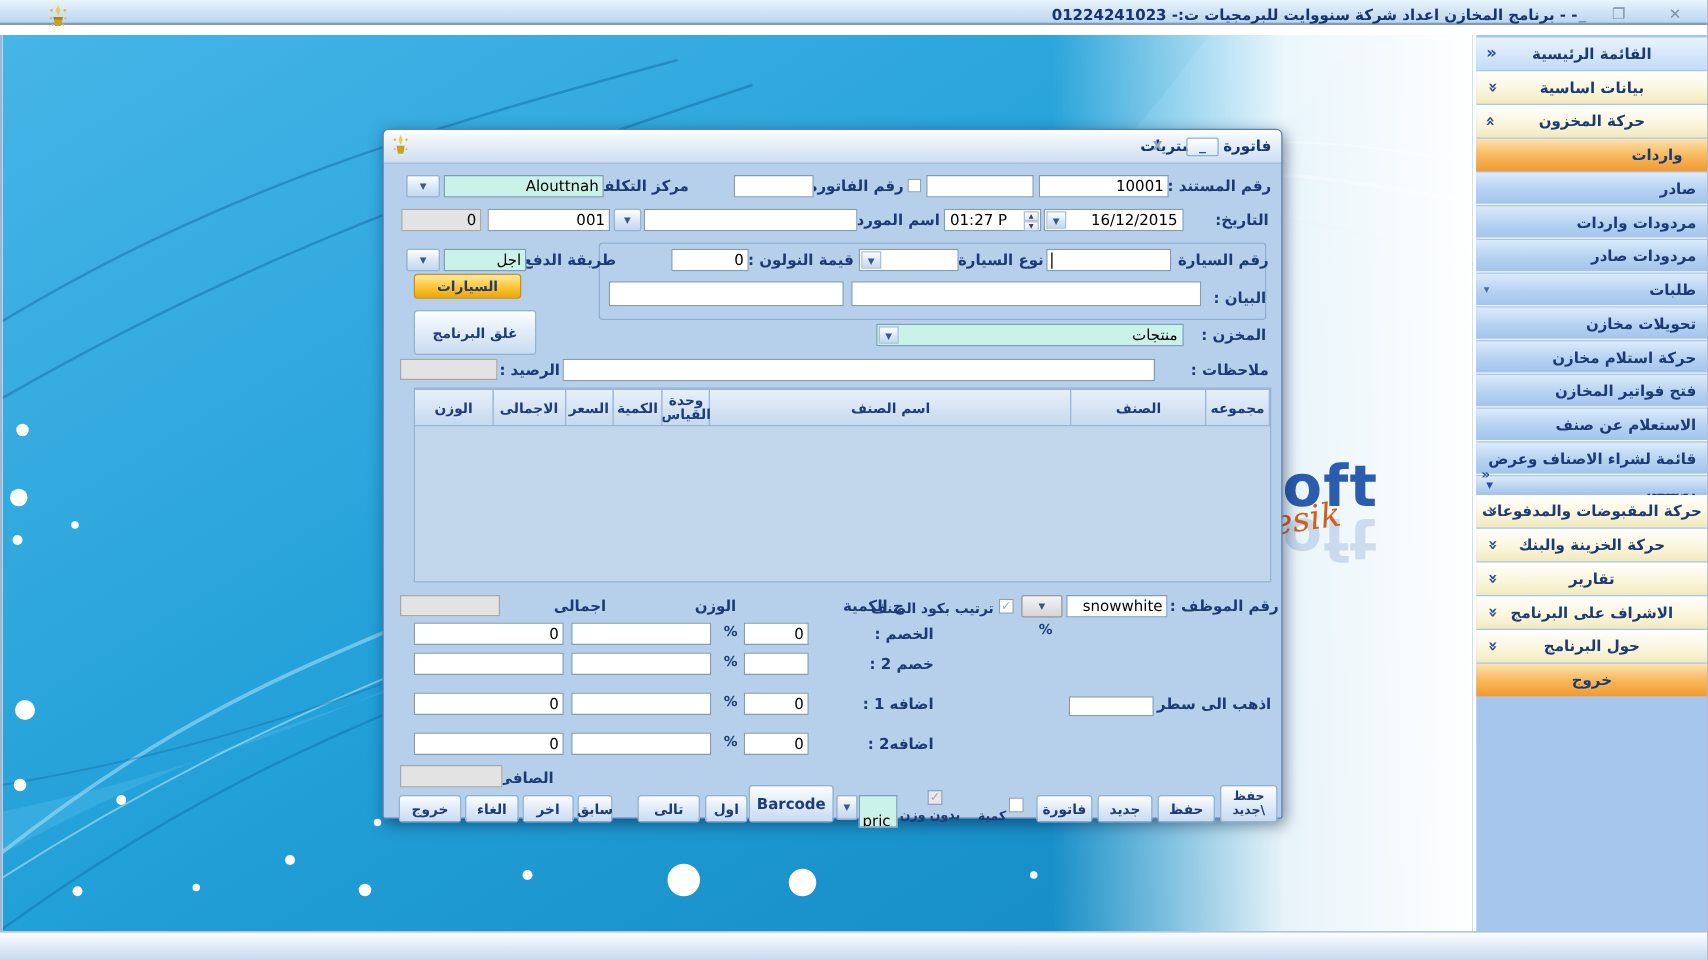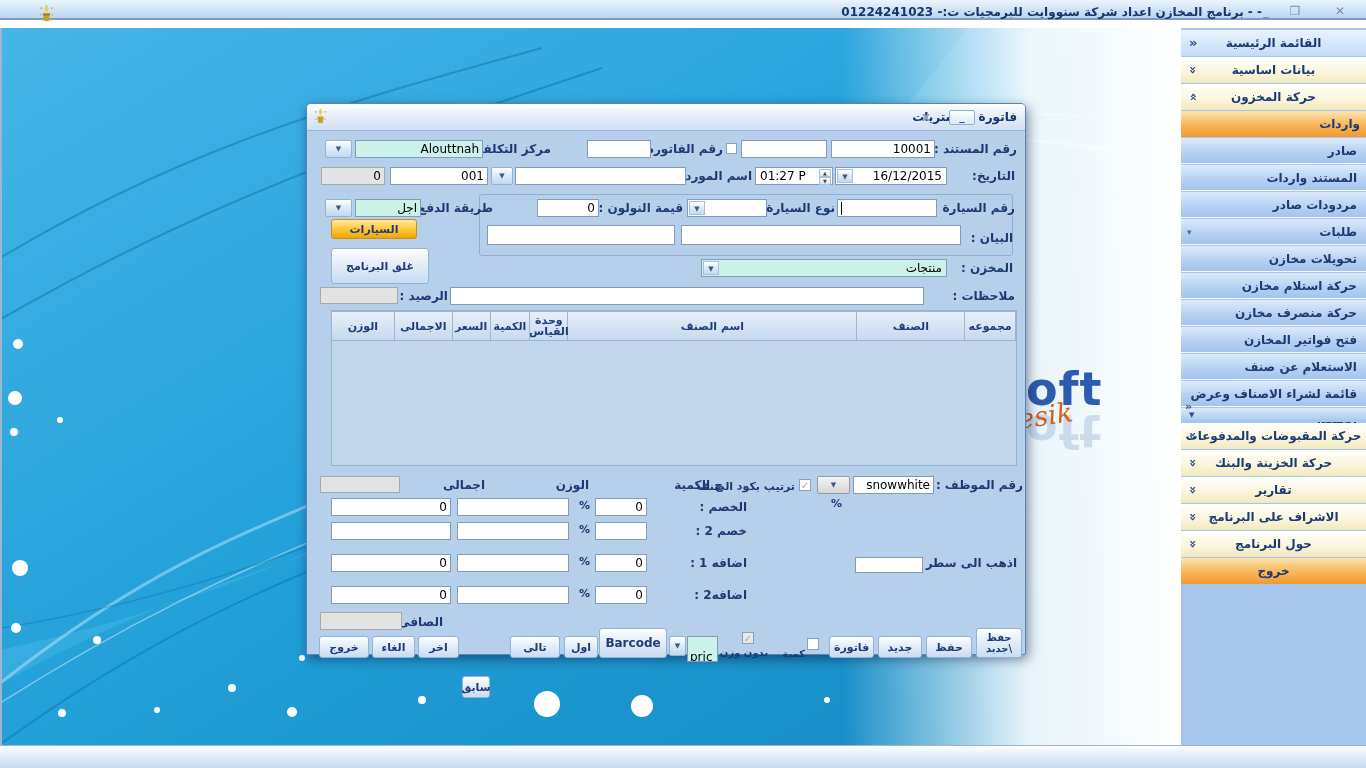--- a/index.html
+++ b/index.html
@@ -29,21 +29,21 @@
   
   .sidebar { position:absolute; left:1181px; top:28px; width:185px; height:717px;
     background:#a6c6ee; padding-top:2px; }
   .sidebar > div { position:relative; height:26px; line-height:26px; margin-bottom:1px;
     font-size:12px; font-weight:bold; color:#1c3a74; cursor:default; }
   .sb-header-blue { background:linear-gradient(#eaf3fd,#c3dcf6); text-align:center; }
   .sb-header-yellow { background:linear-gradient(#fffffe,#faf5da 60%,#f1e9bd); text-align:center; }
   .sb-item, .sb-item-dropdown { background:linear-gradient(#dcebfb,#b6d2f2 55%,#a3c4ec);
     text-align:right; padding-right:9px; border-bottom:1px solid #f2f7fd; }
   .sb-item-selected, .sb-item-exit { background:linear-gradient(#fde3b0,#f8b95e 50%,#f2992f); }
-  .sb-item-selected { text-align:right; padding-right:6px; }
+  .sb-item-selected { text-align:right; padding-right:20px; }
   .sb-item-exit { text-align:center; }
   .sb-item-overflow { height:14px !important; line-height:12px !important;
     background:linear-gradient(#dcebfb,#a3c4ec); }
   .chev { position:absolute; left:8px; top:0; color:#2a4d8f; font-size:13px; }
   .chev.down { transform:rotate(90deg); }
   .chev.up { transform:rotate(-90deg); }
   .mini-arrow { position:absolute; left:6px; top:0; font-size:9px; color:#4a6ea0; }
   .ovf1 { position:absolute; left:4px; top:-7px; font-size:11px; color:#2a4d8f; }
   .ovf2 { position:absolute; left:8px; top:1px; font-size:7px; color:#2a4d8f; }
 
@@ -184,26 +184,25 @@
     <span class="logo-oft-refl">oft</span>
     <span class="logo-script">esik</span>
   </div>
 
   <div class="sidebar">
       <div class="sb-header-blue"><span class="chev left">»</span><span>القائمة الرئيسية</span></div>
       <div class="sb-header-yellow"><span class="chev down">»</span><span>بيانات اساسية</span></div>
       <div class="sb-header-yellow"><span class="chev up">»</span><span>حركة المخزون</span></div>
       <div class="sb-item-selected"><span>واردات</span></div>
       <div class="sb-item"><span>صادر</span></div>
-      <div class="sb-item"><span>المستند واردات</span></div>
+      <div class="sb-item"><span>مردودات واردات</span></div>
       <div class="sb-item"><span>مردودات صادر</span></div>
       <div class="sb-item-dropdown"><span class="mini-arrow">▾</span><span>طلبات</span></div>
       <div class="sb-item"><span>تحويلات مخازن</span></div>
       <div class="sb-item"><span>حركة استلام مخازن</span></div>
-      <div class="sb-item"><span>حركة منصرف مخازن</span></div>
       <div class="sb-item"><span>فتح فواتير المخازن</span></div>
       <div class="sb-item"><span>الاستعلام عن صنف</span></div>
       <div class="sb-item"><span>قائمة لشراء الاصناف وعرض الاسعار</span></div>
       <div class="sb-item-overflow"><span class="ovf1">»</span><span class="ovf2">▼</span><span></span></div>
       <div class="sb-header-yellow"><span class="chev down">»</span><span>حركة المقبوضات والمدفوعات</span></div>
       <div class="sb-header-yellow"><span class="chev down">»</span><span>حركة الخزينة والبنك</span></div>
       <div class="sb-header-yellow"><span class="chev down">»</span><span>تقارير</span></div>
       <div class="sb-header-yellow"><span class="chev down">»</span><span>الاشراف على البرنامج</span></div>
       <div class="sb-header-yellow"><span class="chev down">»</span><span>حول البرنامج</span></div>
       <div class="sb-item-exit"><span>خروج</span></div>
@@ -338,21 +337,21 @@
     <span class="pct" style="left:272px;top:483px;">%</span>
     <div class="fld" style="left:150px;top:482px;width:112px;"></div>
     <div class="fld num" style="left:24px;top:482px;width:120px;">0</div>
 
     <span class="lbl" style="left:96px;top:511px;width:40px;">الصافى</span>
     <div class="fld grey" style="left:13px;top:508px;width:82px;"></div>
 
     <div class="btn" style="left:12px;top:532px;width:50px;height:22px;">خروج</div>
     <div class="btn" style="left:65px;top:532px;width:43px;height:22px;">الغاء</div>
     <div class="btn" style="left:111px;top:532px;width:41px;height:22px;">اخر</div>
-    <div class="btn" style="left:155px;top:532px;width:28px;height:22px;margin-top:40px;">سابق</div>
+    <div class="btn" style="left:155px;top:532px;width:28px;height:22px;">سابق</div>
     <div class="btn" style="left:203px;top:532px;width:50px;height:22px;">تالى</div>
     <div class="btn" style="left:257px;top:532px;width:34px;height:22px;">اول</div>
     <div class="btn" style="left:292px;top:524px;width:68px;height:30px;font-size:12px;direction:ltr;">Barcode</div>
     <div class="dd" style="left:362px;top:532px;width:17px;height:20px;line-height:19px;">▼</div>
     <div class="fld teal" style="left:380px;top:532px;width:31px;height:20px;padding:12px 2px;">pric</div>
     <span class="cb" style="left:435px;top:528px;background:#e8e8e8;">✓</span>
     <span class="lbl" style="left:410px;top:543px;width:54px;font-size:10px;text-align:center;">بدون وزن</span>
     <span class="lbl" style="left:468px;top:544px;width:30px;font-size:10px;">كمية</span>
     <span class="cb" style="left:500px;top:534px;"></span>
     <div class="btn" style="left:522px;top:532px;width:45px;height:22px;">فاتورة</div>

